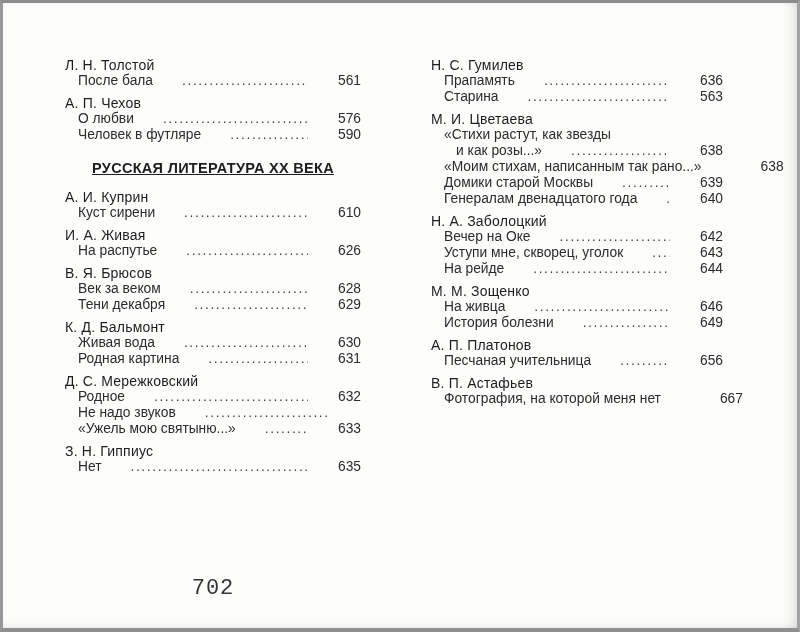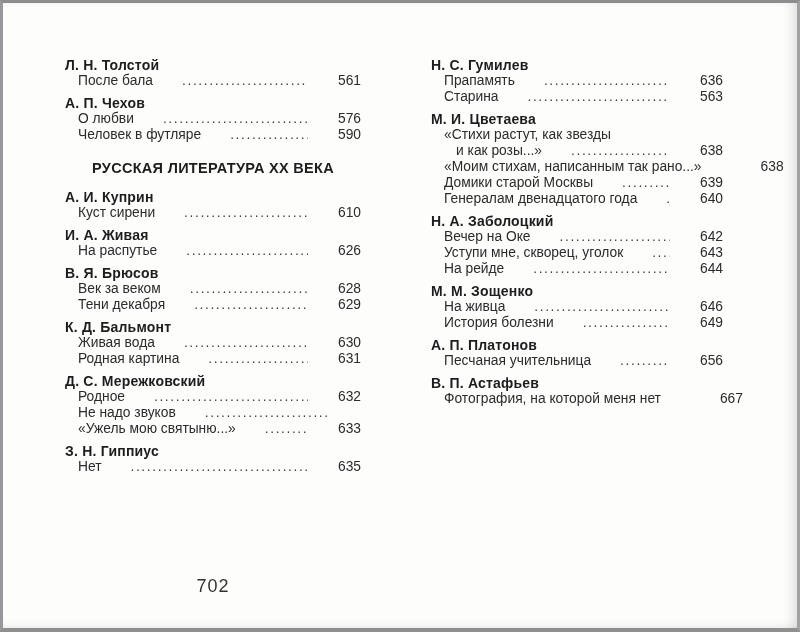--- a/index.html
+++ b/index.html
@@ -17,38 +17,39 @@
       inset 0 -8px 12px -10px rgba(0,0,0,0.14),
       inset 0 6px 10px -10px rgba(0,0,0,0.10);
     font-family:"Liberation Sans","DejaVu Sans",sans-serif;
     color:#2b2b2b;
     overflow:hidden;
   }
   .col{position:absolute;top:54px;}
   .col-left{left:62px;width:296px;}
   .col-right{left:428px;width:292px;}
   .author{
-    font-weight:bold;
+    font-weight:normal;
     color:#1d1d1d;
     font-size:14px;
     line-height:16px;
     margin-top:6px;
     letter-spacing:.2px;
     white-space:nowrap;
   }
   .block:first-child .author{margin-top:0;}
   .section-heading{
     font-weight:bold;
     color:#1d1d1d;
     font-size:14.5px;
     line-height:16px;
     text-align:center;
     margin:17px 0 13px 0;
     letter-spacing:.3px;
     white-space:nowrap;
+    text-decoration:underline;
   }
   .work{
     display:flex;
     align-items:flex-end;
     font-size:13.8px;
     line-height:16px;
     padding-left:13px;
     gap:26px;
   }
   .work.cont{padding-left:25px;}
@@ -64,22 +65,22 @@
     content:"....................................................................................................................................";
     letter-spacing:1.6px;
     font-size:13.8px;
   }
   .pg{white-space:nowrap;padding-left:4px;color:#2b2b2b;}
   .folio{
     position:absolute;
     left:62px;width:296px;
     top:573px;
     text-align:center;
-    font-family:Liberation Sans, sans-serif;
-    font-size:18px;
+    font-family:Liberation Mono, monospace;
+    font-size:22px;
     color:#333;
     letter-spacing:1px;
   }
 </style>
 </head>
 <body>
 
 <div class="shot">
   <div class="col col-left">
       <div class="block">

